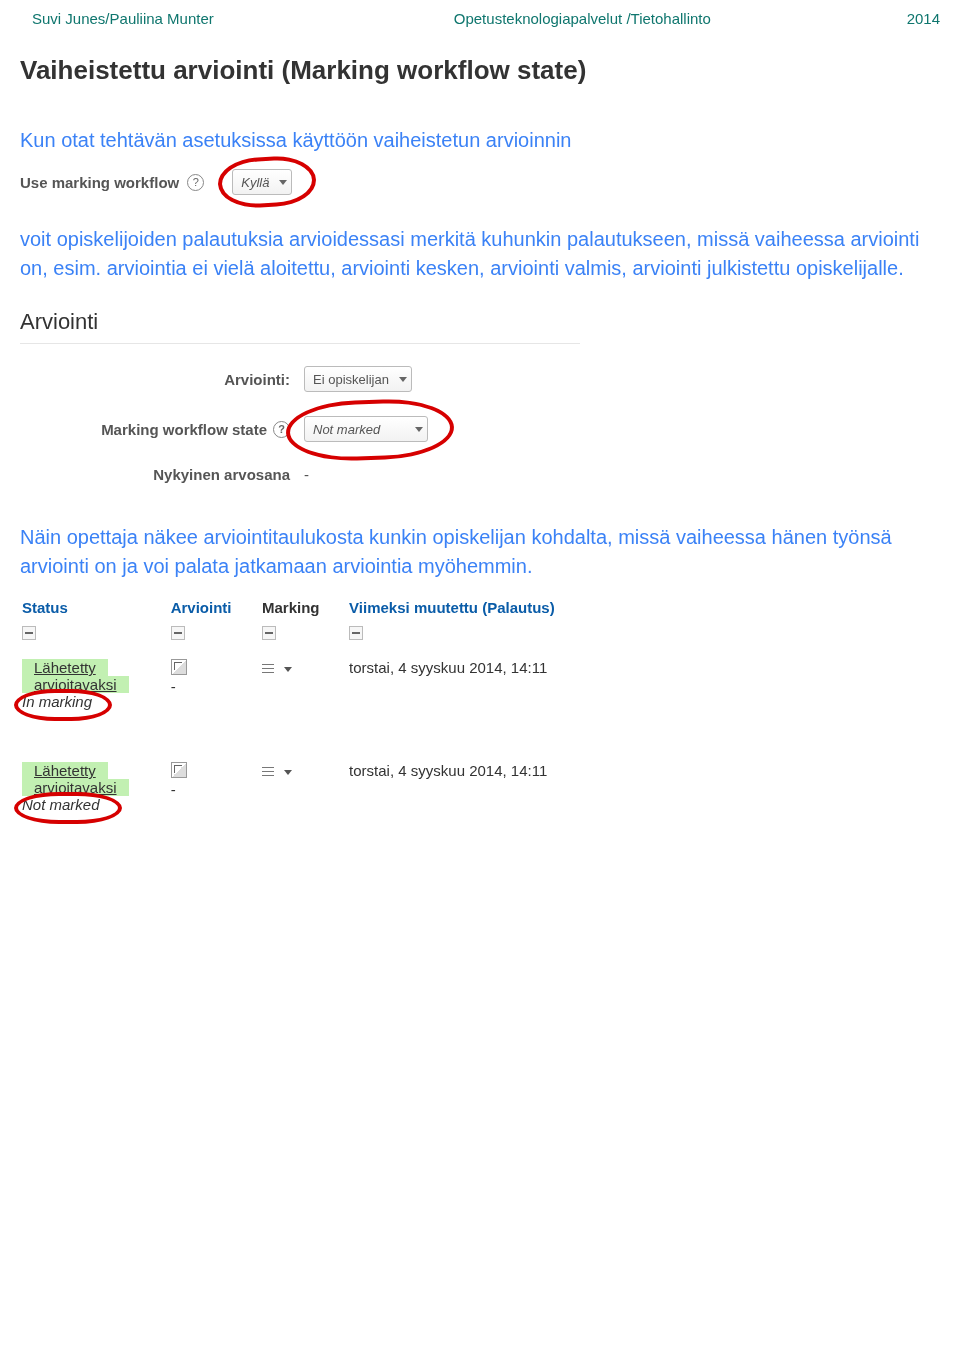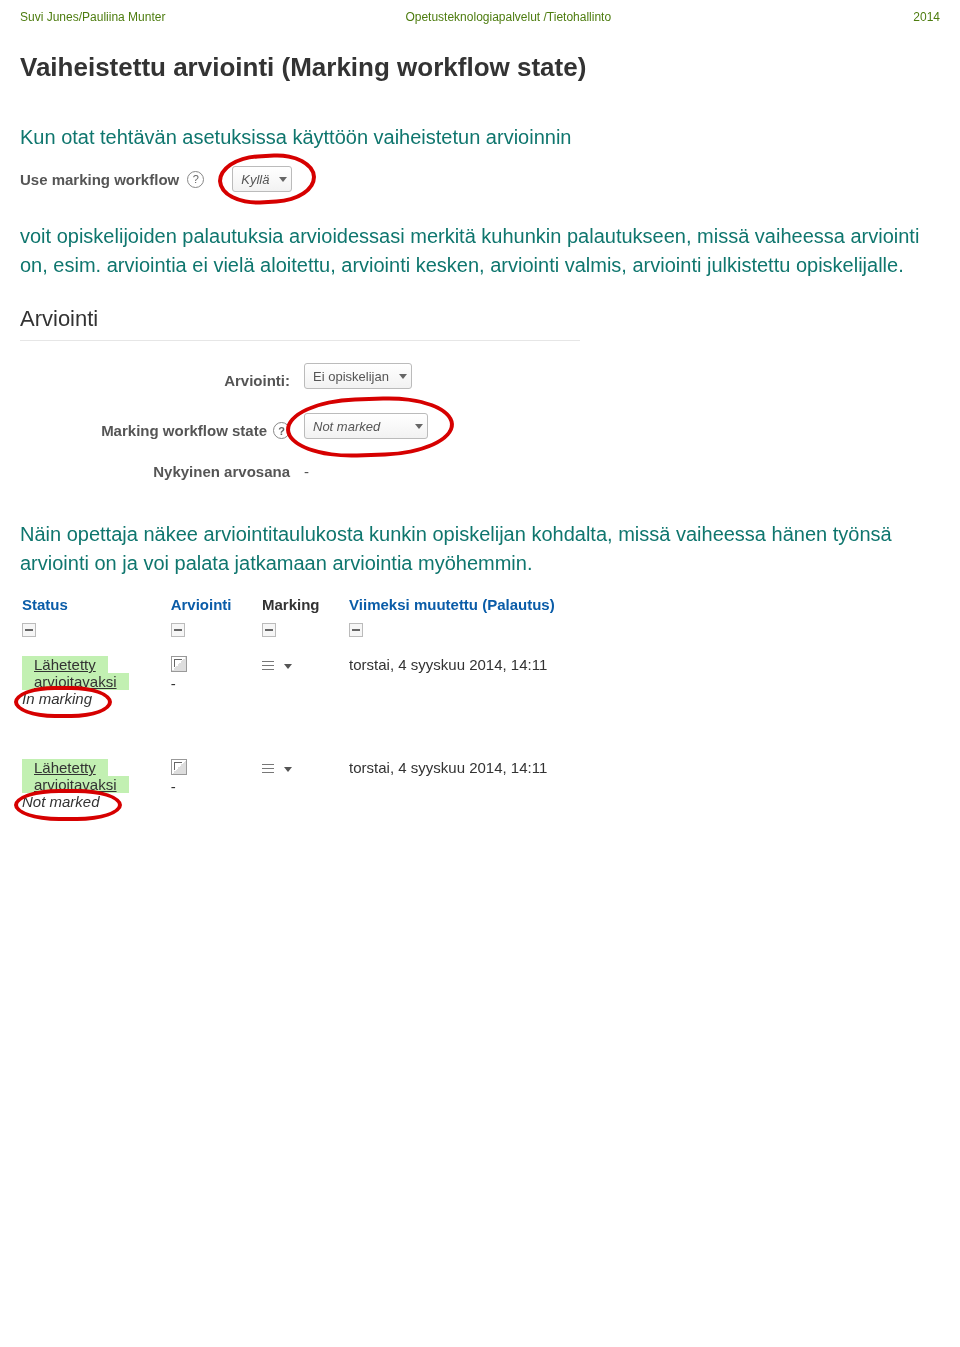--- a/index.html
+++ b/index.html
@@ -4,38 +4,39 @@
 <style>
   body {
     font-family: Arial, Helvetica, sans-serif;
     background: #fff;
     margin: 0;
     padding: 10px 20px 20px 20px;
     color: #333;
     width: 920px;
   }
   .header-line {
-    font-size: 12px;
-    color: #4d7c0f;
+    font-size: 15px;
+    color: #0f766e;
     margin-bottom: 16px;
+    margin-left: 12px;
   }
   .header-left { float: left; }
   .header-center { margin-left: 240px; }
   .header-right { float: right; }
   .clear { clear: both; }
   h1.title {
     font-size: 26px;
     font-weight: bold;
     color: #333;
     margin: 28px 0 40px 0;
   }
   p.body-text {
     font-size: 20px;
     line-height: 1.45;
-    color: #0f766e;
+    color: #3b82f6;
     margin: 0 0 14px 0;
   }
   
   .shot1 {
     margin: 10px 0 30px 0;
   }
   .row-inline {
     display: flex;
     align-items: center;
     gap: 8px;
@@ -103,21 +104,21 @@
   .shot2 h2 {
     font-size: 22px;
     font-weight: normal;
     color: #333;
     border-bottom: 1px solid #e6e6e6;
     padding-bottom: 8px;
     margin: 0 0 22px 0;
   }
   .shot2 .row {
     display: flex;
-    align-items: flex-end;
+    align-items: center;
     margin-bottom: 24px;
   }
   .shot2 .row .lab {
     width: 270px;
     text-align: right;
     padding-right: 14px;
     font-size: 15px;
     color: #555;
     font-weight: bold;
     display: flex;

